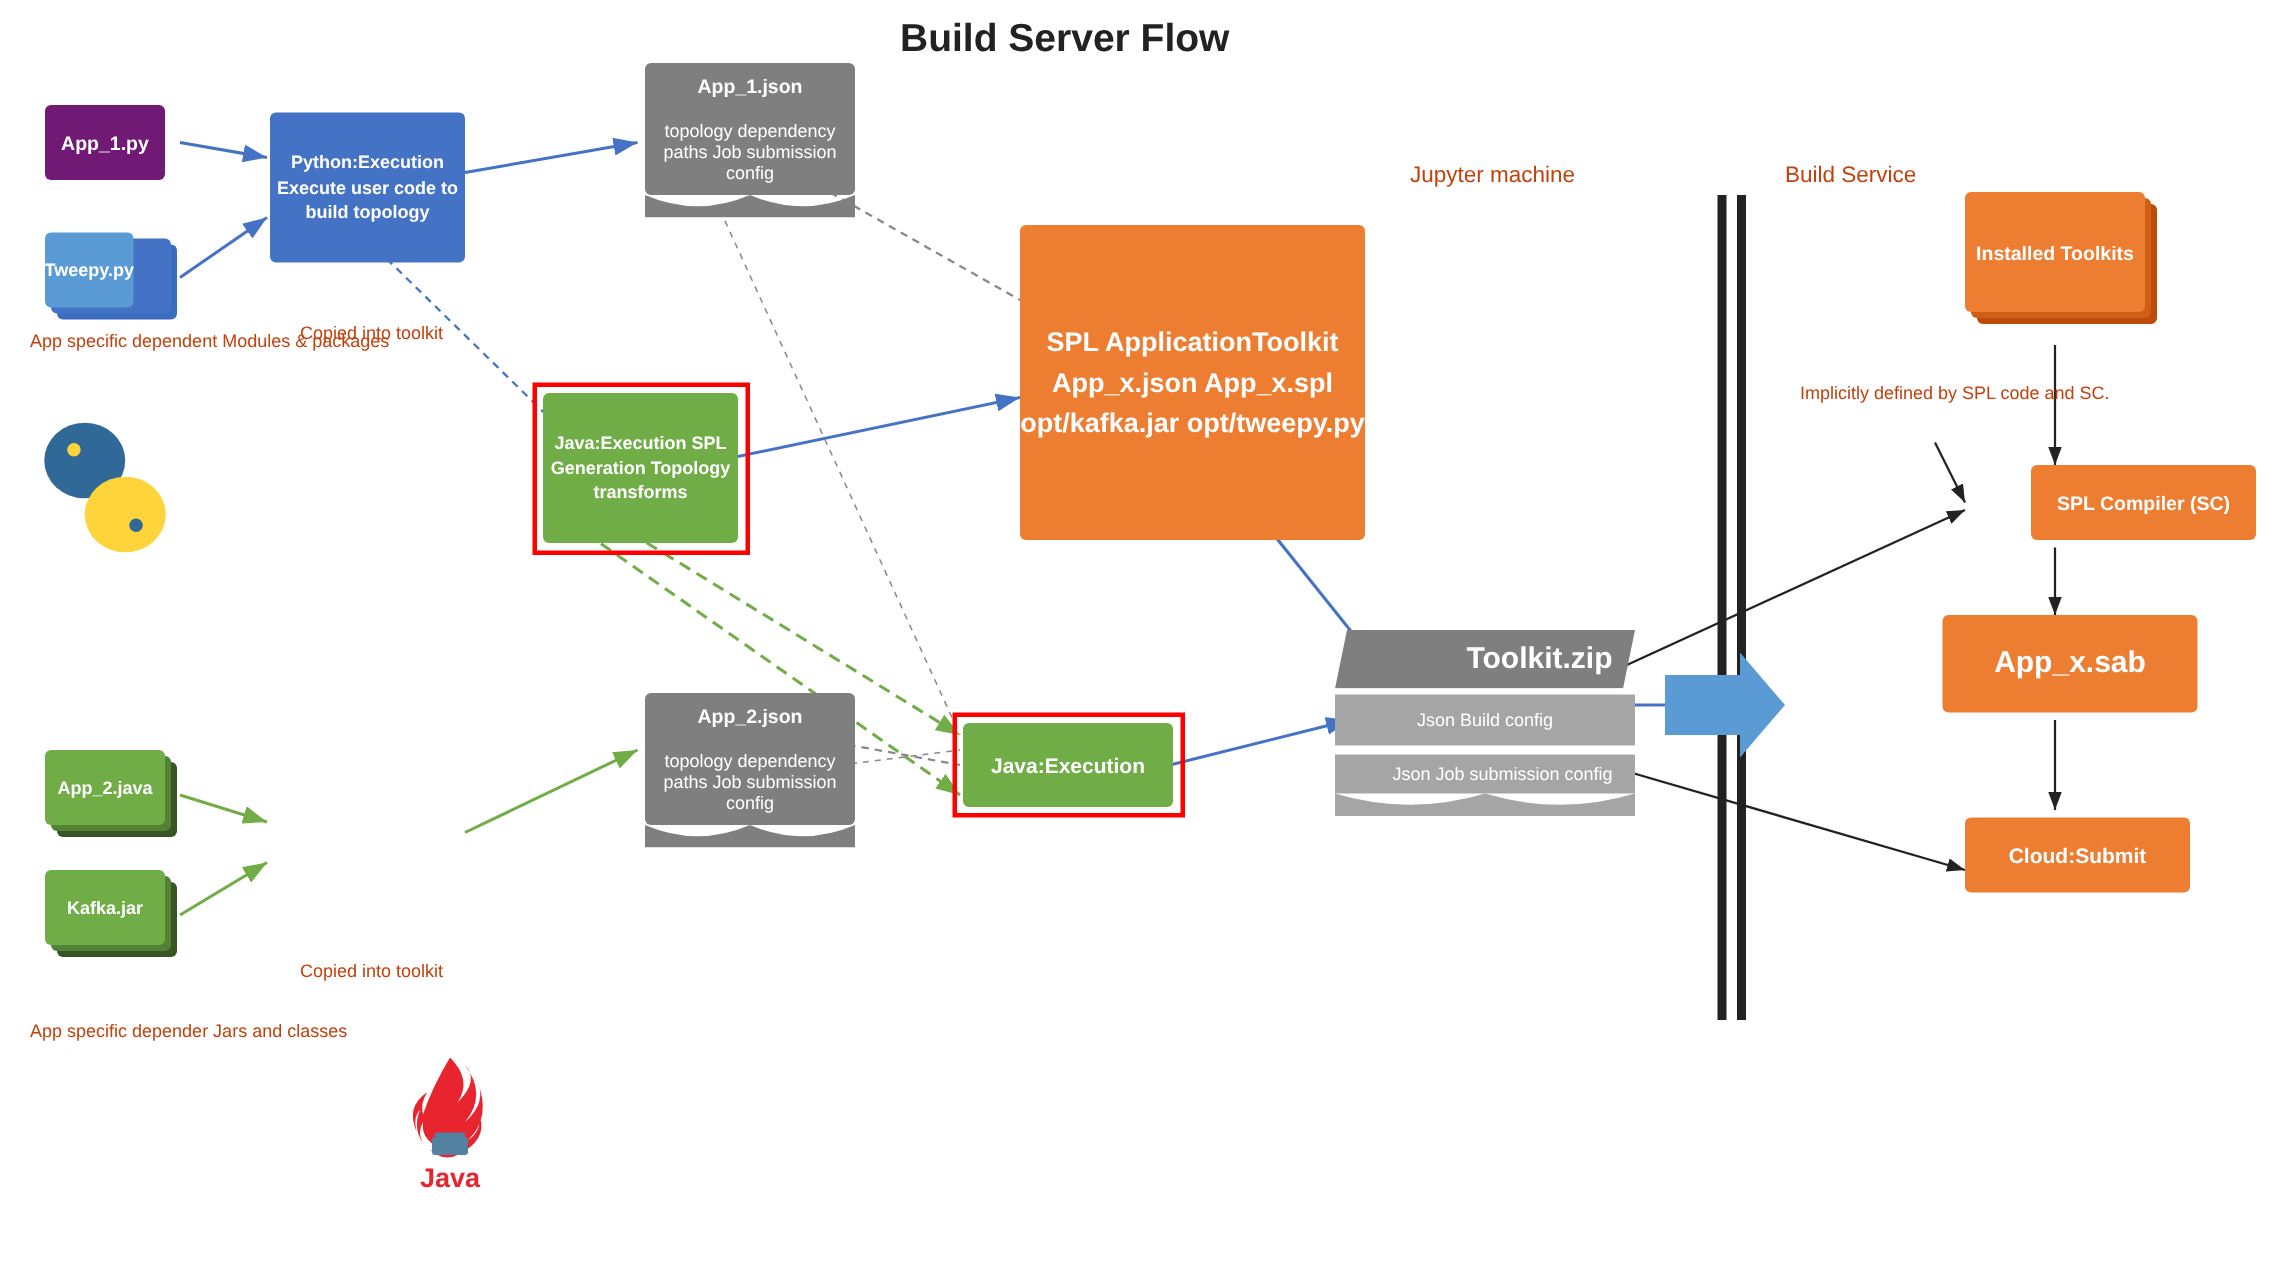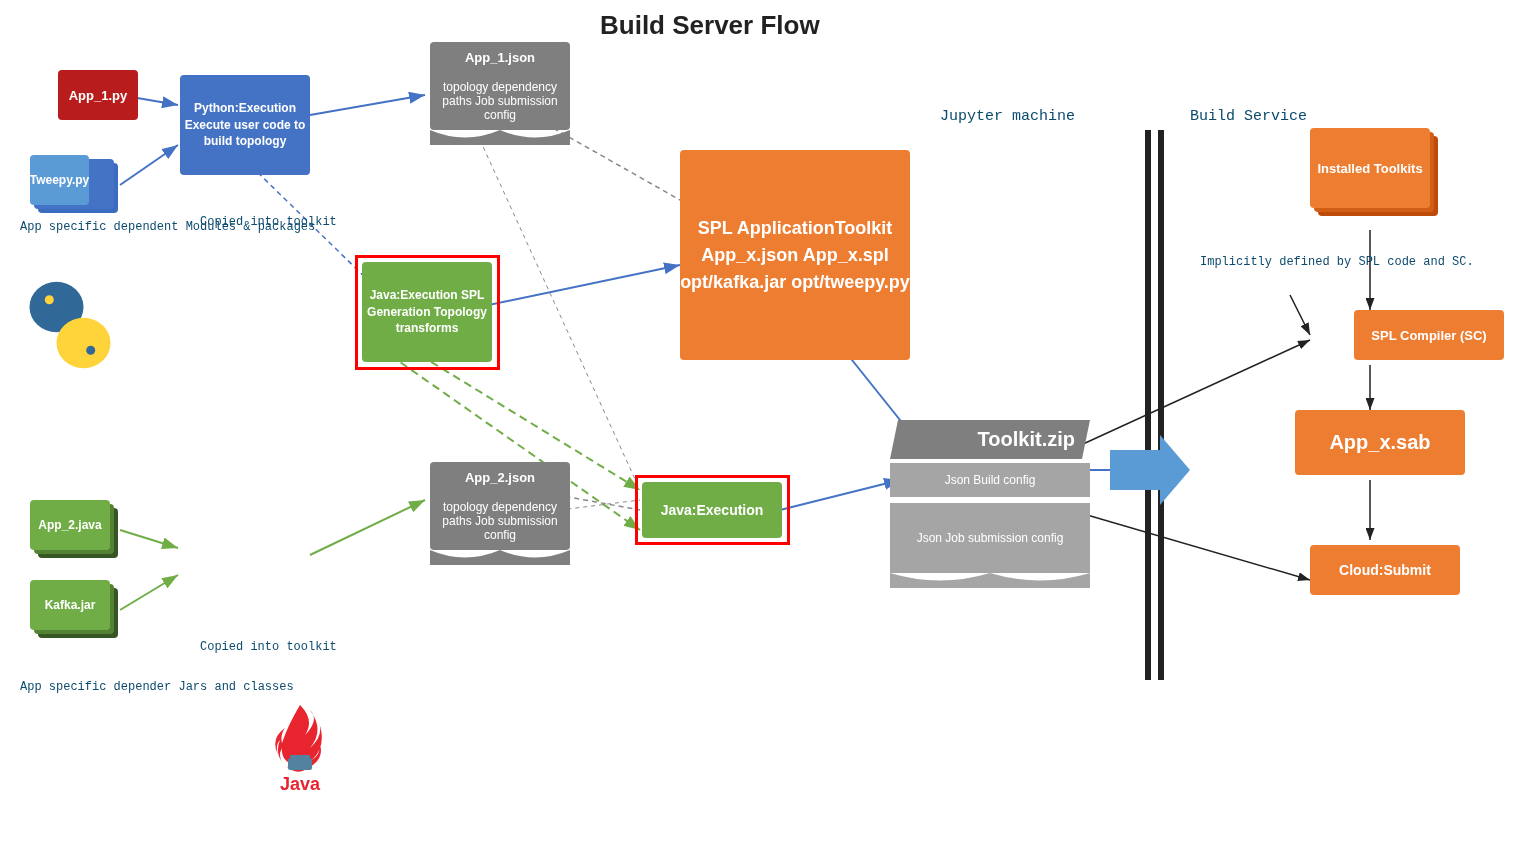--- a/index.html
+++ b/index.html
@@ -33,23 +33,22 @@
       text-align: center;
       font-weight: bold;
       border-radius: 4px;
     }
     
     .box-blue {
       background: #4472C4;
       color: #fff;
     }
     .box-blue-light {
-      background: #b91c1c;
-      color: #fff;
-      margin-left: 28px;
+      background: #701a75;
+      color: #fff;
     }
     
     .box-green {
       background: #70AD47;
       color: #fff;
     }
     
     .box-orange {
       background: #ED7D31;
       color: #fff;
@@ -104,22 +103,21 @@
       top: 0;
       left: 0;
       width: 1520px;
       height: 851px;
       pointer-events: none;
     }
     
     .label {
       position: absolute;
       font-size: 13px;
-      color: #0c4a6e;
-      font-family: Liberation Mono, monospace;
+      color: #c2410c;
     }
     
     .divider {
       position: absolute;
       background: #222;
     }
     
     .java-logo {
       position: absolute;
       text-align: center;
@@ -294,21 +292,21 @@
 
   <div class="red-border" style="top:475px;left:635px;width:155px;height:70px;"></div>
 
   <div class="box box-green" style="top:482px;left:642px;width:140px;height:56px;font-size:14px;">Java:Execution</div>
 
   <div style="position:absolute;top:420px;left:890px;width:200px;">
     <div style="background:#7F7F7F;color:#fff;font-weight:bold;font-size:20px;padding:8px 15px;clip-path:polygon(4% 0%, 100% 0%, 96% 100%, 0% 100%);text-align:right;">Toolkit.zip</div>
     <div style="background:#A5A5A5;padding:8px 15px;margin-top:4px;font-size:12px;color:#fff;text-align:center;line-height:1.5;">Json
 Build
 config</div>
-    <div style="background:#A5A5A5;padding:26px 15px;margin-top:6px;font-size:12px;color:#fff;text-align:center;line-height:1.5;">Json
+    <div style="background:#A5A5A5;padding:4px 15px;margin-top:6px;font-size:12px;color:#fff;text-align:right;line-height:1.5;">Json
 Job submission
 config</div>
     
     <svg style="width:200px;height:15px;" viewBox="0 0 200 15">
       <path d="M0,0 Q50,15 100,0 Q150,15 200,0 L200,15 L0,15 Z" fill="#A5A5A5"></path>
     </svg>
   </div>
 
   <div class="doc-stack" style="top:128px;left:1310px;width:120px;height:80px;padding-left:40px;">
     <div class="doc-back2" style="background:#BE4B0A;border-radius:4px;width:120px;height:80px;"></div>

